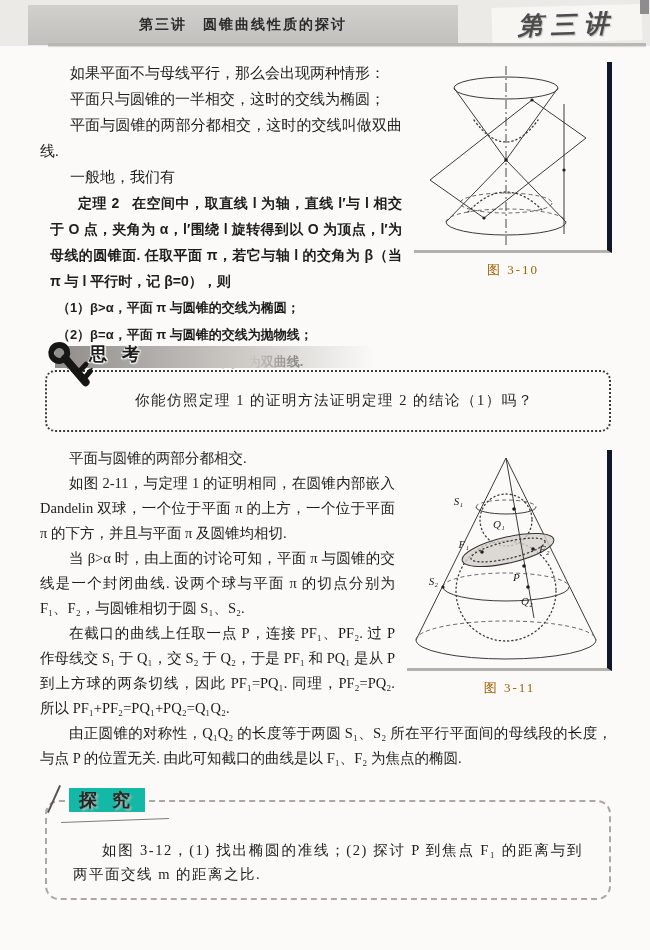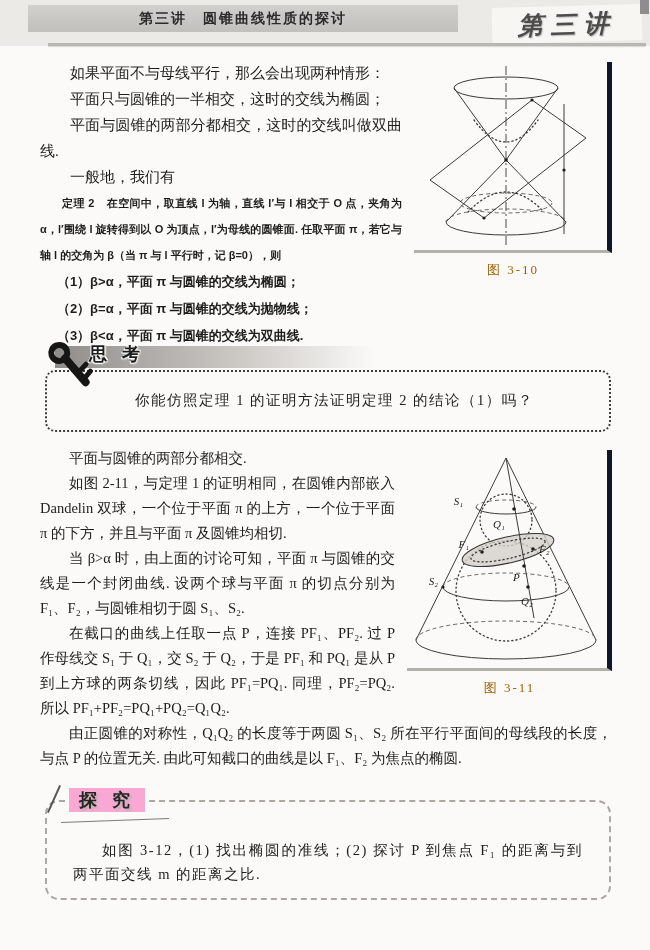--- a/index.html
+++ b/index.html
@@ -1,37 +1,37 @@
 <!DOCTYPE html>
 <html><head>
 <meta charset="utf-8">
 <style>
   html,body{margin:0;padding:0;background:#888;}
   .page{position:relative;width:650px;height:950px;background:#fbfaf8;overflow:hidden;
         font-family:"Liberation Serif","DejaVu Serif",serif;color:#1d1d1b;}
   
   .header-band{position:absolute;top:0;left:0;width:650px;height:46px;background:#eceae6;}
-  .header-bar{position:absolute;top:5px;left:28px;width:430px;height:27px;
+  .header-bar{position:absolute;top:5px;left:28px;width:430px;height:40px;
               background:linear-gradient(#d2d0cd,#c2c0bd);display:flex;align-items:center;justify-content:center;}
   .header-title{font-family:"Liberation Sans","DejaVu Sans",sans-serif;font-weight:bold;
                 font-size:14px;color:#2b2b29;letter-spacing:2px;}
   .header-tab{position:absolute;top:6px;left:492px;width:150px;height:36px;background:#f7f6f3;
               display:flex;align-items:center;justify-content:center;
               font-size:25px;font-weight:bold;font-style:italic;color:#4d4c4a;
               letter-spacing:8px;transform:rotate(-1.5deg);text-shadow:1px 1px 1px #bbb;}
   .header-rule{position:absolute;top:43px;left:48px;width:598px;height:3px;background:#b9b7b3;
                box-shadow:0 1px 1px #d8d6d2;}
   .corner-mark{position:absolute;top:0;right:1px;width:9px;height:14px;background:#8e8c8e;}
   
   .content{position:absolute;left:40px;width:572px;}
   .intro-theorem{top:60px;}
   .proof{top:446px;}
   .para{margin:0;font-size:15px;line-height:26px;text-indent:2em;text-align:justify;}
   .proof .para{font-size:14.5px;line-height:25px;}
-  .theorem{font-family:"Liberation Sans","DejaVu Sans",sans-serif;font-weight:bold;font-size:11px;}
+  .theorem{font-family:"Liberation Sans","DejaVu Sans",sans-serif;font-weight:bold;font-size:14px;margin-left:10px;}
   .theorem-label{margin-right:12px;}
   .theorem-item{margin:0;padding-left:1.3em;font-family:"Liberation Sans","DejaVu Sans",sans-serif;
                 font-weight:bold;font-size:13px;line-height:27px;}
   
   .fig{float:right;margin:2px 0 6px 12px;text-align:center;}
   .fig310{width:198px;}
   .fig311{width:205px;margin-top:4px;}
   .fig-frame{border-right:5px solid #0f172a;border-bottom:3px solid #b3b1ac;background:#fbfaf8;}
   .fig-frame svg{display:block;}
   .fig-caption{font-size:13px;color:#a16207;letter-spacing:2px;margin-top:8px;display:block;}
@@ -50,21 +50,21 @@
   .think-label-text{position:absolute;left:34px;top:-4px;
                     font-family:"Liberation Sans","DejaVu Sans",sans-serif;font-weight:bold;
                     font-size:18px;color:#1c1c1a;letter-spacing:5px;
                     text-shadow:-1px 1px 0 #fff,1px -1px 0 #fff,1px 1px 2px #fff;}
   .key-icon{position:absolute;left:-12px;top:-8px;}
   .box-text{margin:0;font-size:14.5px;letter-spacing:1.5px;line-height:24px;}
   .think-box .box-text{padding:16px 20px 0 88px;}
   
   .explore-box{position:absolute;top:800px;left:45px;width:562px;height:96px;
                border:2px dashed #aba8a3;border-radius:14px;}
-  .explore-label{position:absolute;top:-14px;left:22px;background:#f9a8d4;padding:0 10px;}
+  .explore-label{position:absolute;top:-14px;left:22px;background:#14b8a6;padding:0 10px;}
   .explore-label-text{font-family:"Liberation Sans","DejaVu Sans",sans-serif;font-weight:bold;
                       font-size:18px;color:#242422;letter-spacing:5px;text-shadow:2px 2px 2px #b6b4b0;}
   .explore-slash{position:absolute;left:-16px;top:-4px;width:2px;height:30px;background:#57554f;
                  transform:rotate(24deg);}
   .explore-underline{position:absolute;left:-8px;top:32px;width:108px;height:1px;background:#7d7b76;
                      transform:rotate(-2deg);}
   .explore-box .box-text{padding:36px 26px 0 26px;text-indent:2em;text-align:justify;}
   
   .footer{position:absolute;bottom:10px;right:0;display:flex;align-items:center;}
   .f-blotch{width:42px;height:20px;background:radial-gradient(#c6c4bf,#dedcd8);margin-right:8px;}

